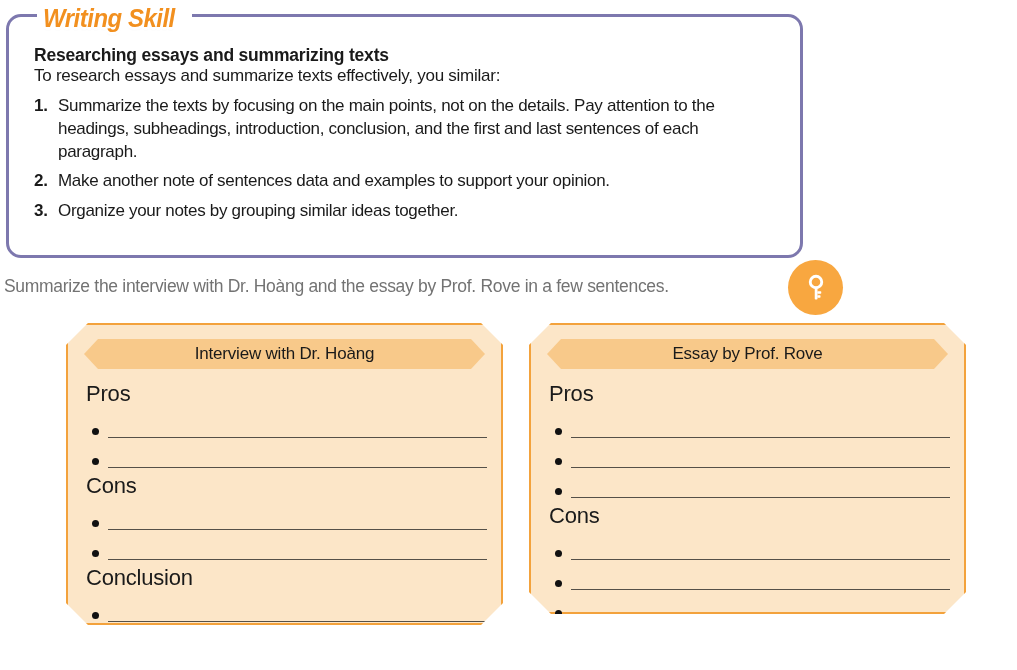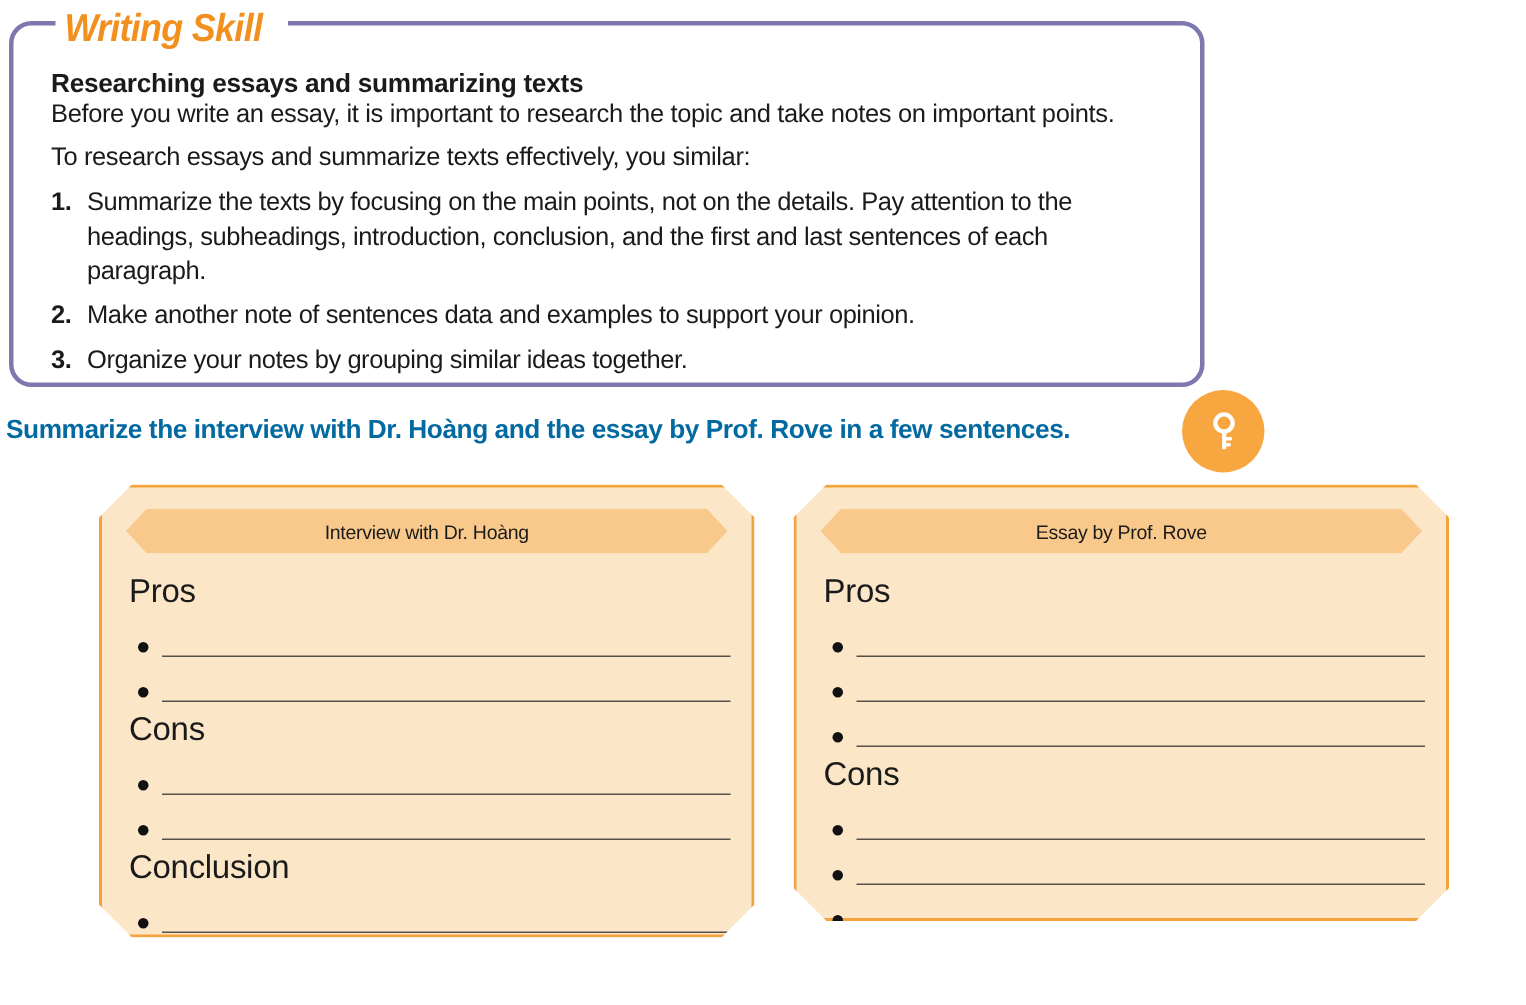--- a/index.html
+++ b/index.html
@@ -103,23 +103,23 @@
     align-items: center;
     justify-content: center;
   }
 
   
   .instruction {
     position: absolute;
     left: 4px;
     top: 276px;
     font-size: 17.5px;
-    font-weight: bold;
+    font-weight: normal;
     letter-spacing: -0.3px;
-    color: #0369a1;
+    color: #737373;
     white-space: nowrap;
   }
 
   
   .card {
     position: absolute;
     background: #FCE6C8;
     border: 2px solid #F3A martin;
     border: 2px solid #F3A23C;
   }
@@ -158,21 +158,21 @@
     height: 30px;
     background: #F8C98A;
     clip-path: polygon(
       14px 0, calc(100% - 14px) 0, 100% 50%,
       calc(100% - 14px) 100%, 14px 100%, 0 50%);
     display: flex;
     align-items: center;
     justify-content: center;
   }
   .ribbon-text {
-    font-size: 13px;
+    font-size: 17px;
     color: #1a1a1a;
     letter-spacing: -0.2px;
   }
 
   .card-content {
     position: absolute;
     left: 18px;
     right: 14px;
     top: 54px;
   }
@@ -209,21 +209,20 @@
 
 <div id="page">
 
   <div class="skill-panel">
     <div class="skill-tab">
       <span class="skill-tab-text">Writing Skill</span>
     </div>
 
     <div class="skill-body">
       <div class="skill-heading">Researching essays and summarizing texts</div>
-      <div class="skill-line">Before you write an essay, it is important to research the topic and take notes on important points.</div>
       <div class="skill-line">To research essays and summarize texts effectively, you similar:</div>
 
       <div class="skill-item">
         <span class="num">1.</span><span class="strong">Summarize the texts by focusing on the main points, not on the details</span><span>. Pay attention to the headings, subheadings, introduction, conclusion, and the first and last sentences of each paragraph.</span>
       </div>
 
       <div class="skill-item">
         <span class="num">2.</span><span class="strong">Make another note of sentences data and examples to support your opinion.</span><span></span>
       </div>
 

